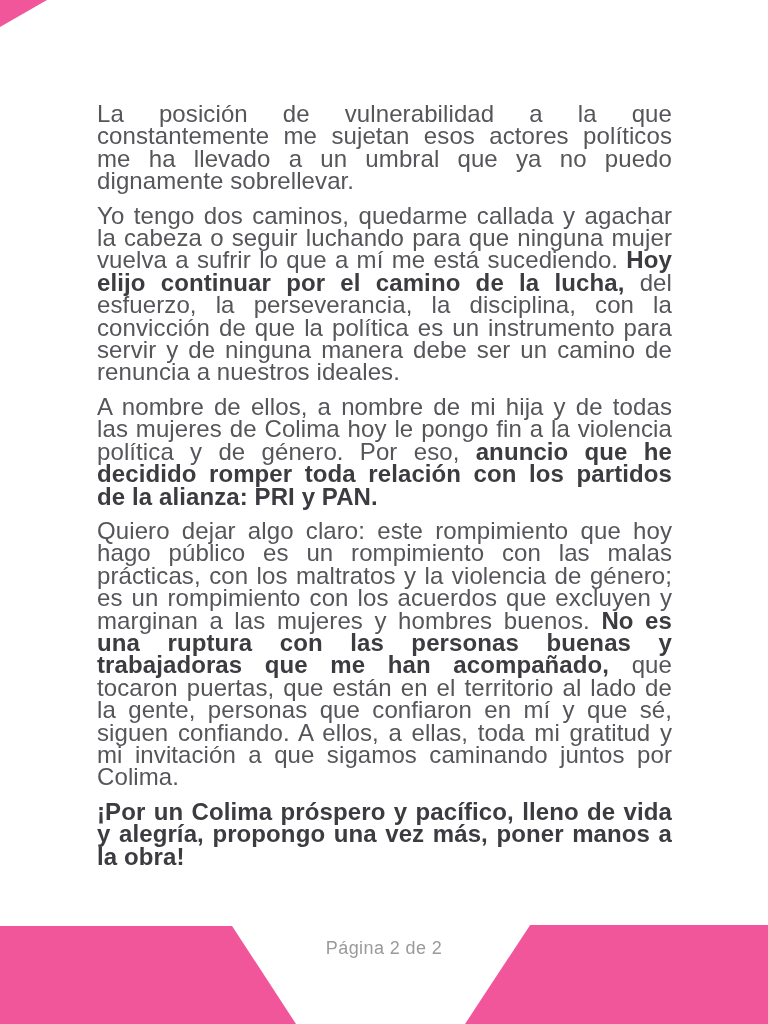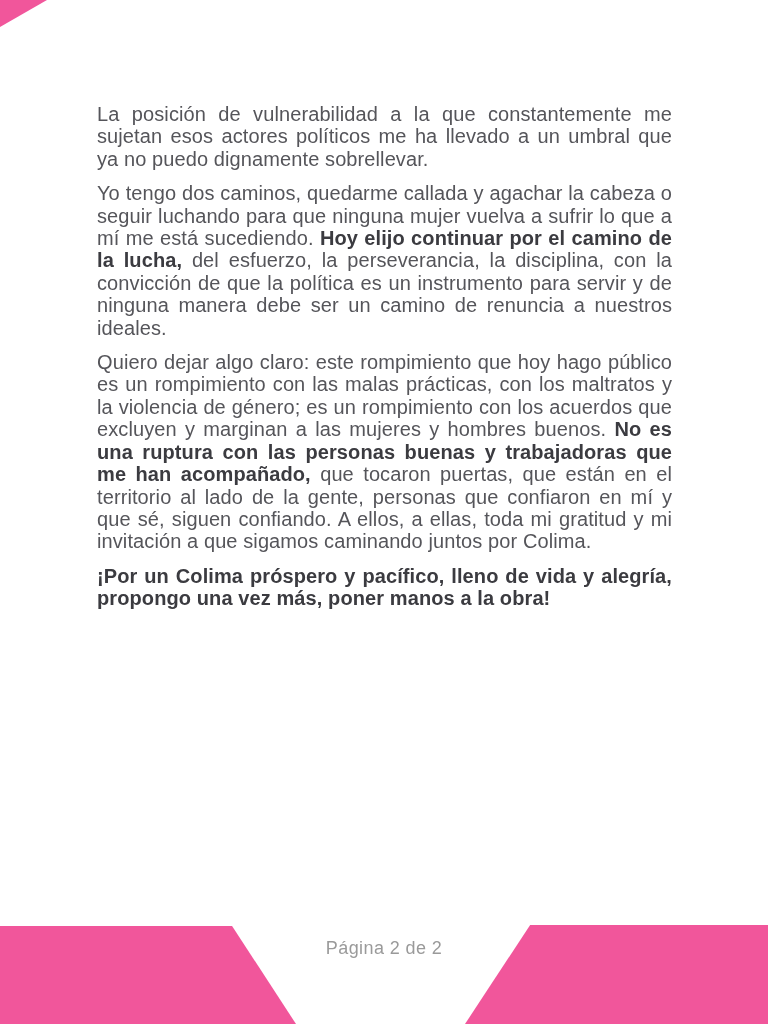--- a/index.html
+++ b/index.html
@@ -24,21 +24,21 @@
     width:47px;height:27px;
     background:var(--accent);
     clip-path:polygon(0 0,100% 0,0 100%);
   }
   
   .content{
     position:absolute;
     left:97px;top:103px;
     width:575px;
     color:var(--body-text);
-    font-size:20px;
+    font-size:24px;
     line-height:22.4px;
     letter-spacing:0.1px;
     text-align:justify;
     text-justify:inter-word;
   }
   .content p{margin:0 0 12px 0;}
   .content p:last-child{margin-bottom:0;}
   .content strong{color:var(--bold-text);font-weight:700;}
   
   .footer{
@@ -65,20 +65,21 @@
 </head>
 <body>
 
 <div class="page">
 
   <div class="corner-tl"></div>
 
   <main class="content">
       <p><span>La posición de vulnerabilidad a la que constantemente me sujetan esos actores políticos me ha llevado a un umbral que ya no puedo dignamente sobrellevar.</span></p>
       <p><span>Yo tengo dos caminos, quedarme callada y agachar la cabeza o seguir luchando para que ninguna mujer vuelva a sufrir lo que a mí me está sucediendo. </span><strong>Hoy elijo continuar por el camino de la lucha,</strong><span> del esfuerzo, la perseverancia, la disciplina, con la convicción de que la política es un instrumento para servir y de ninguna manera debe ser un camino de renuncia a nuestros ideales.</span></p>
+      <p><span>A nombre de ellos, a nombre de mi hija y de todas las mujeres de Colima hoy le pongo fin a la violencia política y de género. Por eso, </span><strong>anuncio que he decidido romper toda relación con los partidos de la alianza: PRI y PAN.</strong></p>
       <p><span>Quiero dejar algo claro: este rompimiento que hoy hago público es un rompimiento con las malas prácticas, con los maltratos y la violencia de género; es un rompimiento con los acuerdos que excluyen y marginan a las mujeres y hombres buenos. </span><strong>No es una ruptura con las personas buenas y trabajadoras que me han acompañado,</strong><span> que tocaron puertas, que están en el territorio al lado de la gente, personas que confiaron en mí y que sé, siguen confiando. A ellos, a ellas, toda mi gratitud y mi invitación a que sigamos caminando juntos por Colima.</span></p>
       <p><strong>¡Por un Colima próspero y pacífico, lleno de vida y alegría, propongo una vez más, poner manos a la obra!</strong></p>
     </main>
 
   <footer class="footer">
     <span class="page-num">Página 2 de 2</span>
   </footer>
 
   <div class="band band-left"></div>
 

